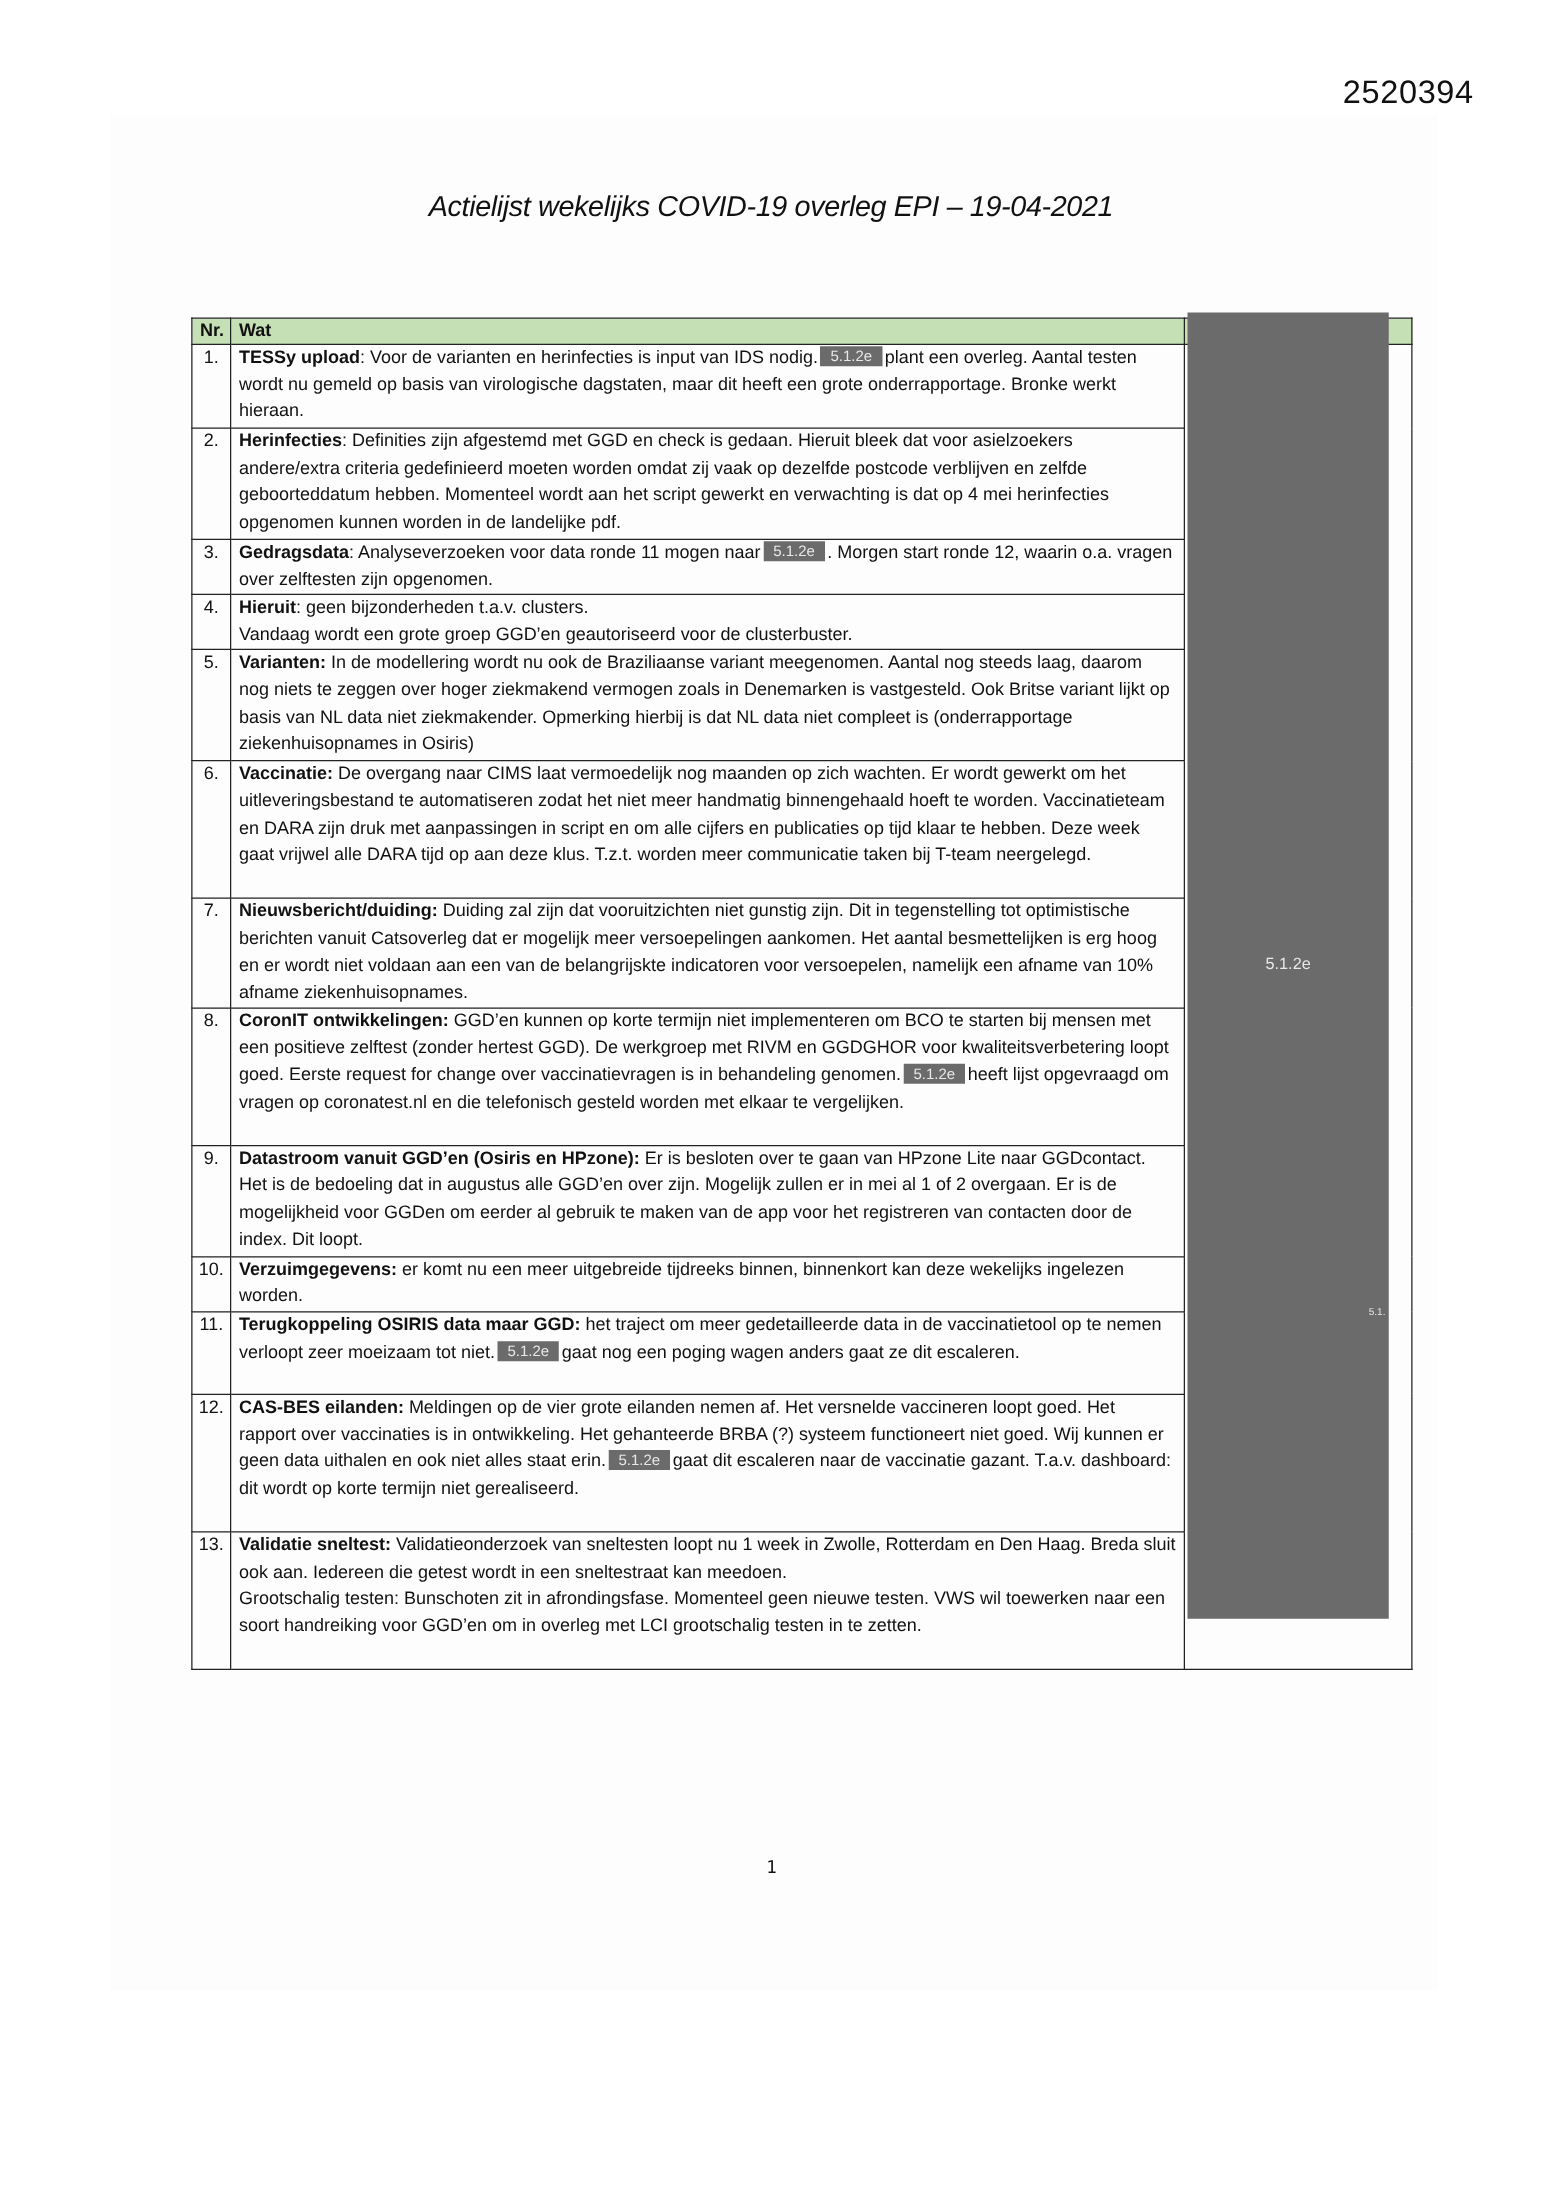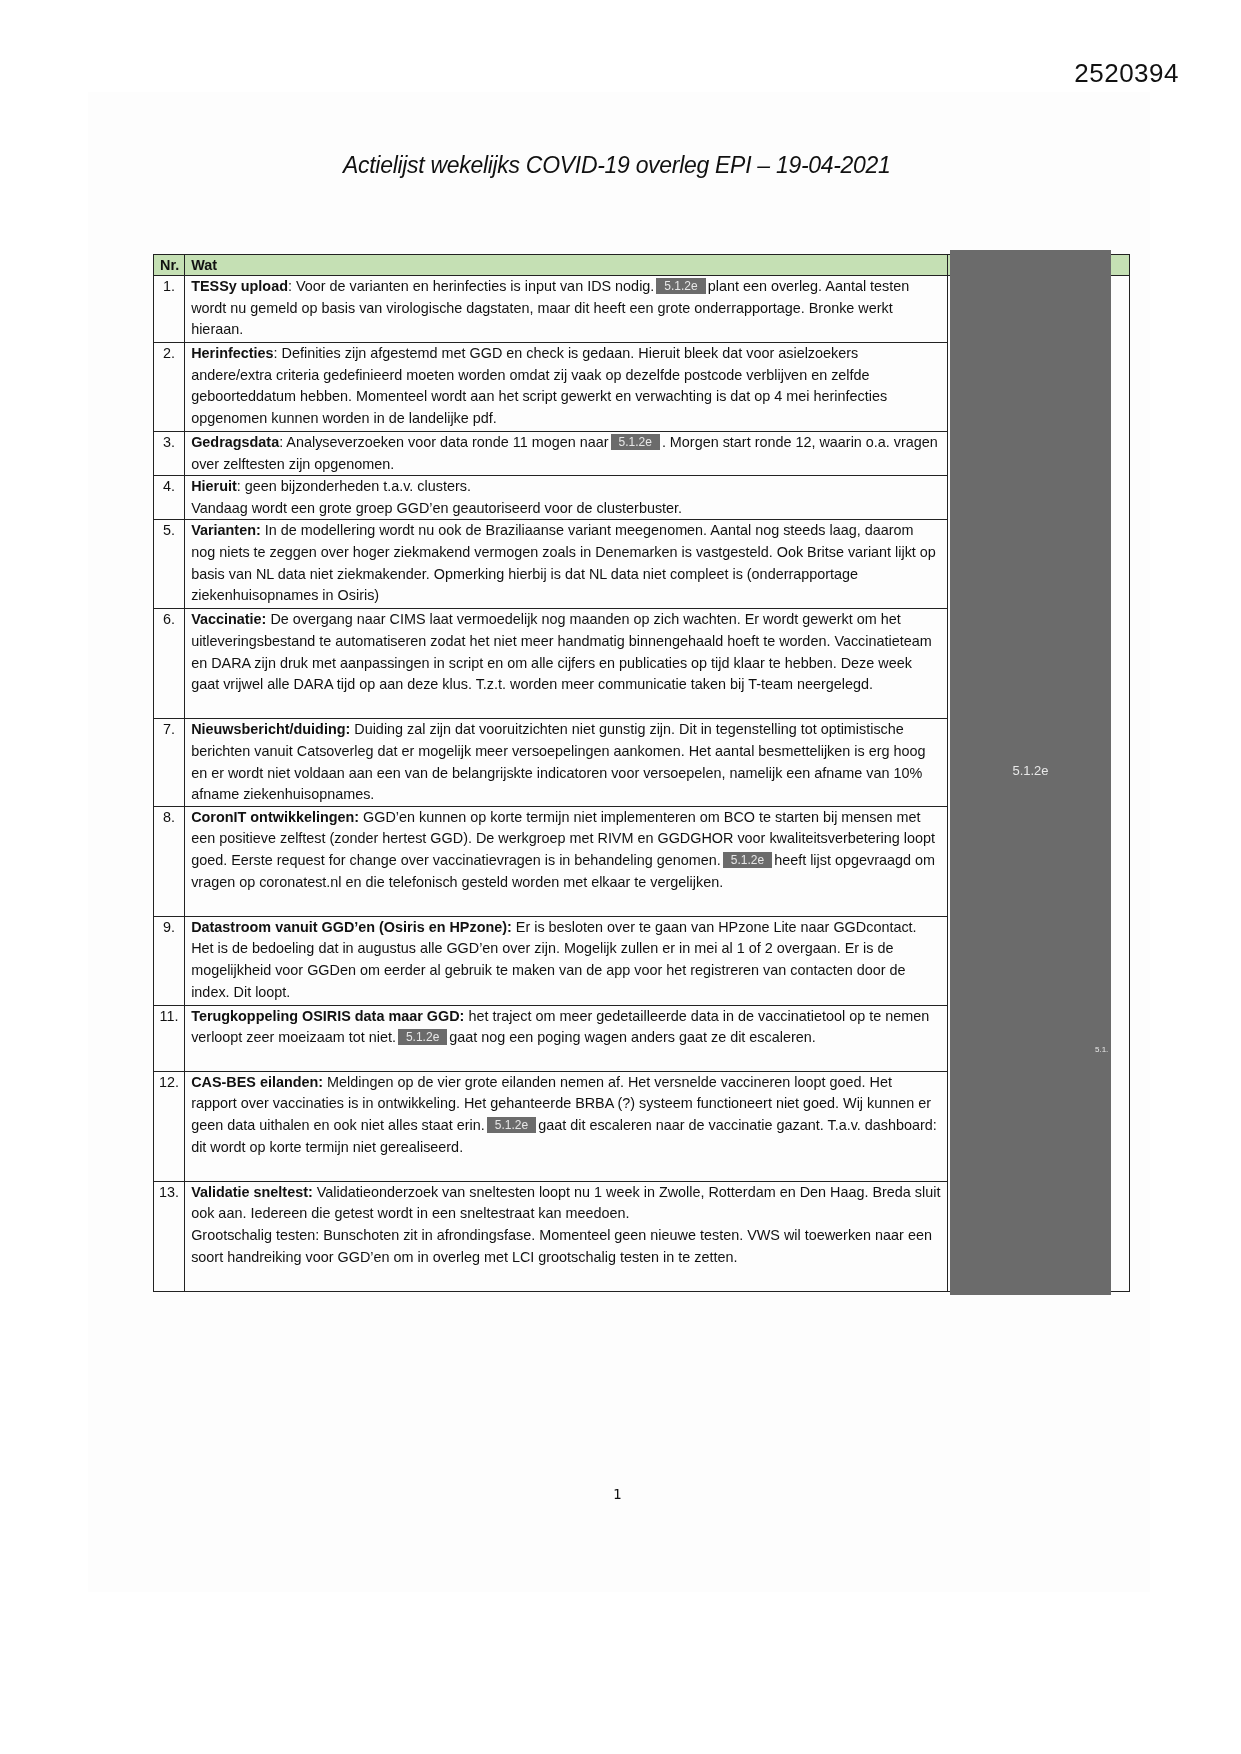--- a/index.html
+++ b/index.html
@@ -132,20 +132,25 @@
       <td><span class="label">CoronIT ontwikkelingen:</span><span> </span><span>GGD’en kunnen op korte termijn niet implementeren om BCO te starten bij mensen met een positieve zelftest (zonder hertest GGD). De werkgroep met RIVM en GGDGHOR voor kwaliteitsverbetering loopt goed. Eerste request for change over vaccinatievragen is in behandeling genomen.</span><span class="redact-inline">5.1.2e</span><span>heeft lijst opgevraagd om vragen op coronatest.nl en die telefonisch gesteld worden met elkaar te vergelijken.</span></td>
       <td class="wie"></td>
     </tr>
 
     <tr style="height:89px">
       <td class="nr">9.</td>
       <td><span class="label">Datastroom vanuit GGD’en (Osiris en HPzone):</span><span> </span><span>Er is besloten over te gaan van HPzone Lite naar GGDcontact. Het is de bedoeling dat in augustus alle GGD’en over zijn. Mogelijk zullen er in mei al 1 of 2 overgaan. Er is de mogelijkheid voor GGDen om eerder al gebruik te maken van de app voor het registreren van contacten door de index. Dit loopt.</span></td>
       <td class="wie"></td>
     </tr>
 
+    <tr style="height:44px">
+      <td class="nr">10.</td>
+      <td><span class="label">Verzuimgegevens:</span><span> </span><span>er komt nu een meer uitgebreide tijdreeks binnen, binnenkort kan deze wekelijks ingelezen worden.</span></td>
+      <td class="wie"></td>
+    </tr>
 
     <tr style="height:66px">
       <td class="nr">11.</td>
       <td><span class="label">Terugkoppeling OSIRIS data maar GGD:</span><span> </span><span>het traject om meer gedetailleerde data in de vaccinatietool op te nemen verloopt zeer moeizaam tot niet.</span><span class="redact-inline">5.1.2e</span><span>gaat nog een poging wagen anders gaat ze dit escaleren.</span></td>
       <td class="wie"></td>
     </tr>
 
     <tr style="height:110px">
       <td class="nr">12.</td>
       <td><span class="label">CAS-BES eilanden:</span><span> </span><span>Meldingen op de vier grote eilanden nemen af. Het versnelde vaccineren loopt goed. Het rapport over vaccinaties is in ontwikkeling. Het gehanteerde BRBA (?) systeem functioneert niet goed. Wij kunnen er geen data uithalen en ook niet alles staat erin.</span><span class="redact-inline">5.1.2e</span><span>gaat dit escaleren naar de vaccinatie gazant. T.a.v. dashboard: dit wordt op korte termijn niet gerealiseerd.</span></td>

